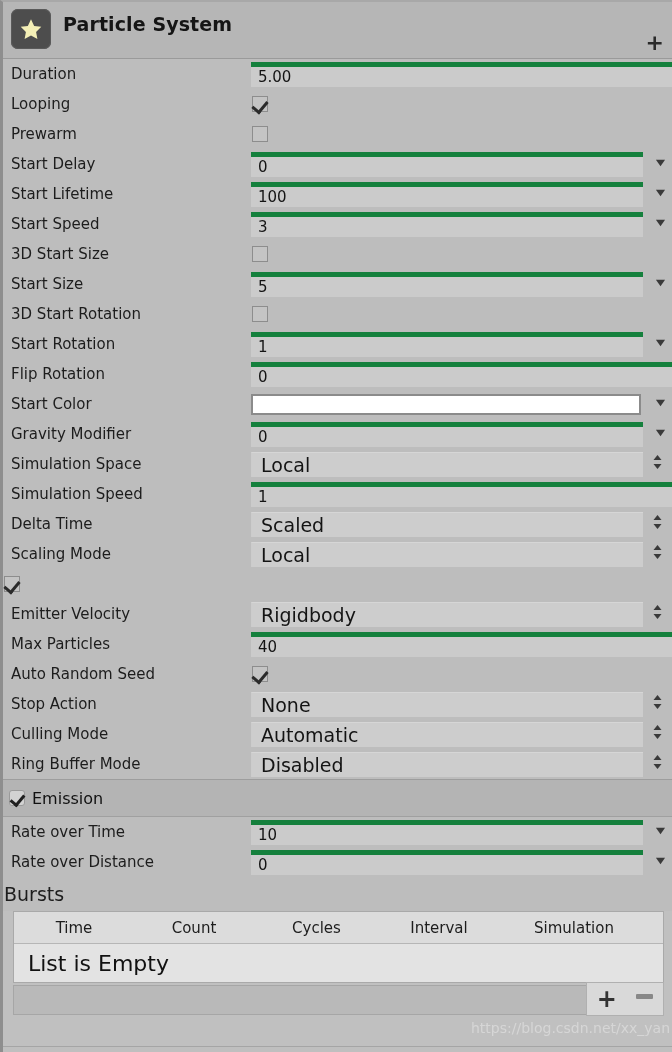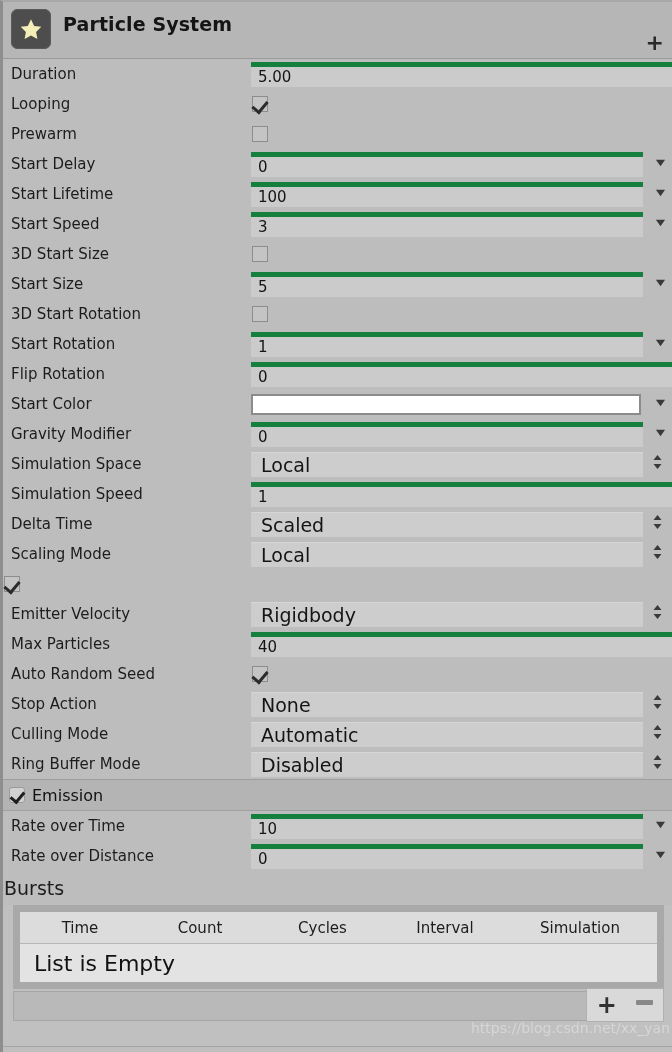--- a/index.html
+++ b/index.html
@@ -112,21 +112,21 @@
   }
   .swatch{
     width:390px;height:21px;
     background:#ffffff;
     border:2px solid #8b8b8b;
     box-sizing:border-box;
   }
 
   
   .module-header{
-    height:32px;
+    height:38px;
     background:#b4b4b4;
     border-top:1px solid #9d9d9d;
     border-bottom:1px solid #a0a0a0;
     display:flex;align-items:center;
     padding-left:6px;box-sizing:border-box;
   }
   .mod-check{
     width:16px;height:16px;border-radius:3px;
     background:#d2d2d2;
     border:1px solid #9a9a9a;
@@ -146,21 +146,21 @@
   
   .bursts-label{
     height:34px;display:flex;align-items:center;
     padding-left:1px;box-sizing:border-box;
     font-size:19px;color:#1d1d1d;
     background:#bdbdbd;
   }
   .burst-wrap{
     margin:0 8px 0 10px;
     background:#a9a9a9;
-    padding:7px;
+    padding:1px;
     box-sizing:border-box;
   }
   .burst-head{
     height:31px;
     background:#dcdcdc;
     display:flex;align-items:center;
     border-bottom:1px solid #b6b6b6;
   }
   .burst-head span{
     font-size:15px;color:#1d1d1d;text-align:center;

